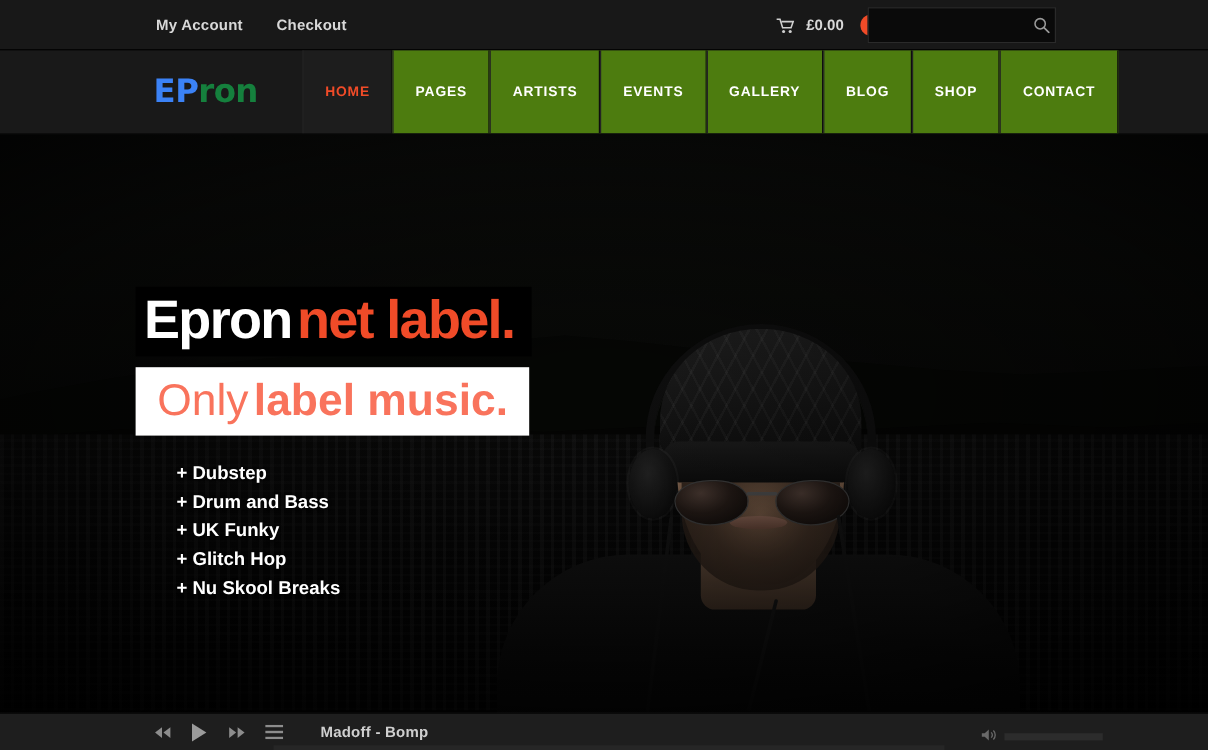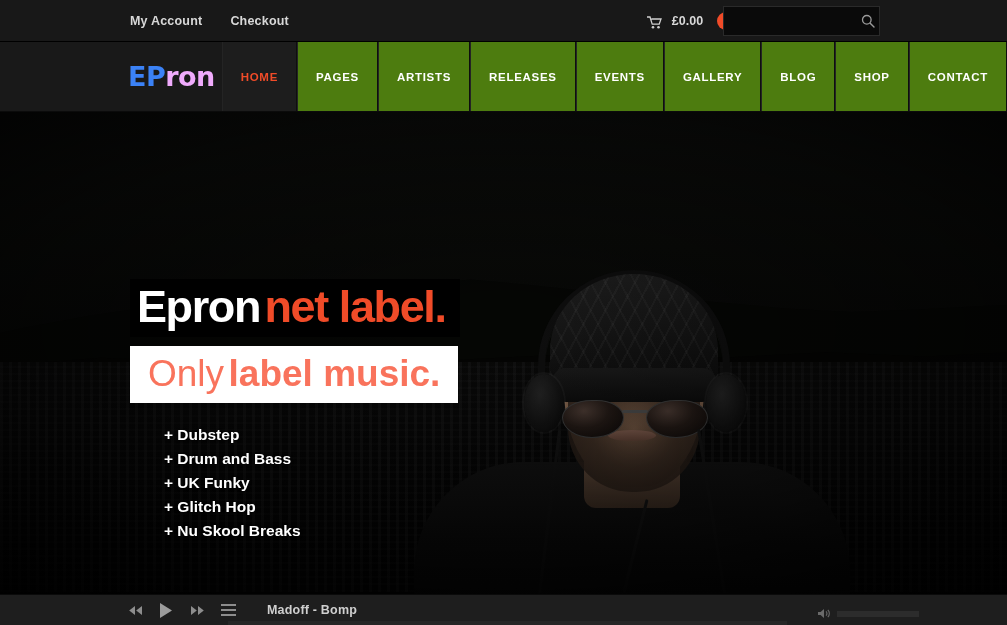--- a/index.html
+++ b/index.html
@@ -63,21 +63,21 @@
   }
   .logo {
     width:252px; display:flex; align-items:center;
     padding-left:128px; cursor:pointer;
   }
   .logo-text {
     font-size:27px; font-weight:bold; letter-spacing:-0.5px;
     font-family:"DejaVu Sans", sans-serif;
   }
   .logo-a { color:#3b82f6; }
-  .logo-b { color:#f0abfc; }
+  .logo-b { color:#15803d; }
 
   .nav { display:flex; align-items:stretch; }
   .nav-item {
     display:flex; align-items:center; justify-content:center;
     padding:0 18px; min-width:64px;
     color:#ffffff; font-size:11.5px; font-weight:bold;
     letter-spacing:.7px; cursor:pointer;
     border-left:1px solid #242424;
     border-right:1px solid #0e0e0e;
     background:#4d7c0f;
@@ -202,21 +202,21 @@
   .cable {
     position:absolute; width:3px;
     background:linear-gradient(180deg,#141414,#0a0a0a);
     border-radius:2px;
   }
   .cable.c1 { left:96px; top:178px; height:164px; transform:rotate(7deg); }
   .cable.c2 { left:258px; top:176px; height:166px; transform:rotate(-9deg); }
   .cable.c3 { left:182px; top:246px; height:96px; transform:rotate(14deg); }
 
   
-  .hero-copy { position:absolute; left:130px; top:127px; z-index:6;margin-top:40px; }
+  .hero-copy { position:absolute; left:113px; top:127px; z-index:6; }
   .headline {
     display:inline-block; background:#000;
     padding:5px 14px 8px 7px; margin-bottom:9px;
   }
   .headline span {
     font-size:45px; font-weight:bold; letter-spacing:-1.4px; line-height:1;
     font-family:"Liberation Sans", sans-serif;
   }
   .hl-white { color:#ffffff; }
   .hl-red { color:#f04b28; }
@@ -312,21 +312,20 @@
 
 <div class="header">
   <div class="logo">
     <span class="logo-text"><span class="logo-a">EP</span><span class="logo-b">ron</span></span>
   </div>
 
   <nav class="nav">
     <div class="nav-item active">HOME</div>
     <div class="nav-item">PAGES</div>
     <div class="nav-item">ARTISTS</div>
-    <div class="nav-item">RELEASES</div>
     <div class="nav-item">EVENTS</div>
     <div class="nav-item">GALLERY</div>
     <div class="nav-item">BLOG</div>
     <div class="nav-item">SHOP</div>
     <div class="nav-item">CONTACT</div>
   </nav>
 </div>
 
 <div class="hero">
 

